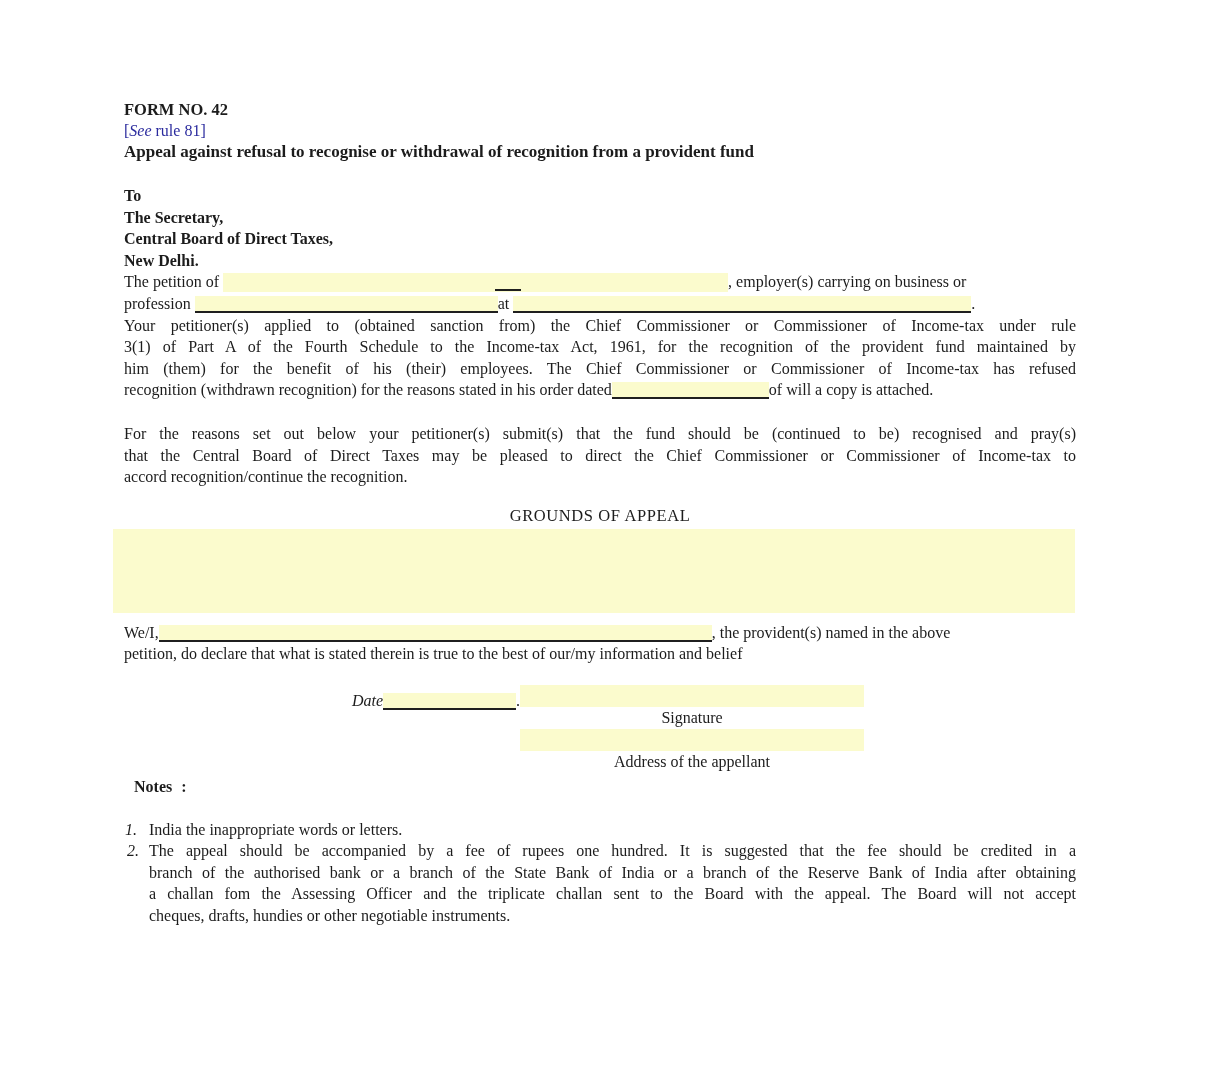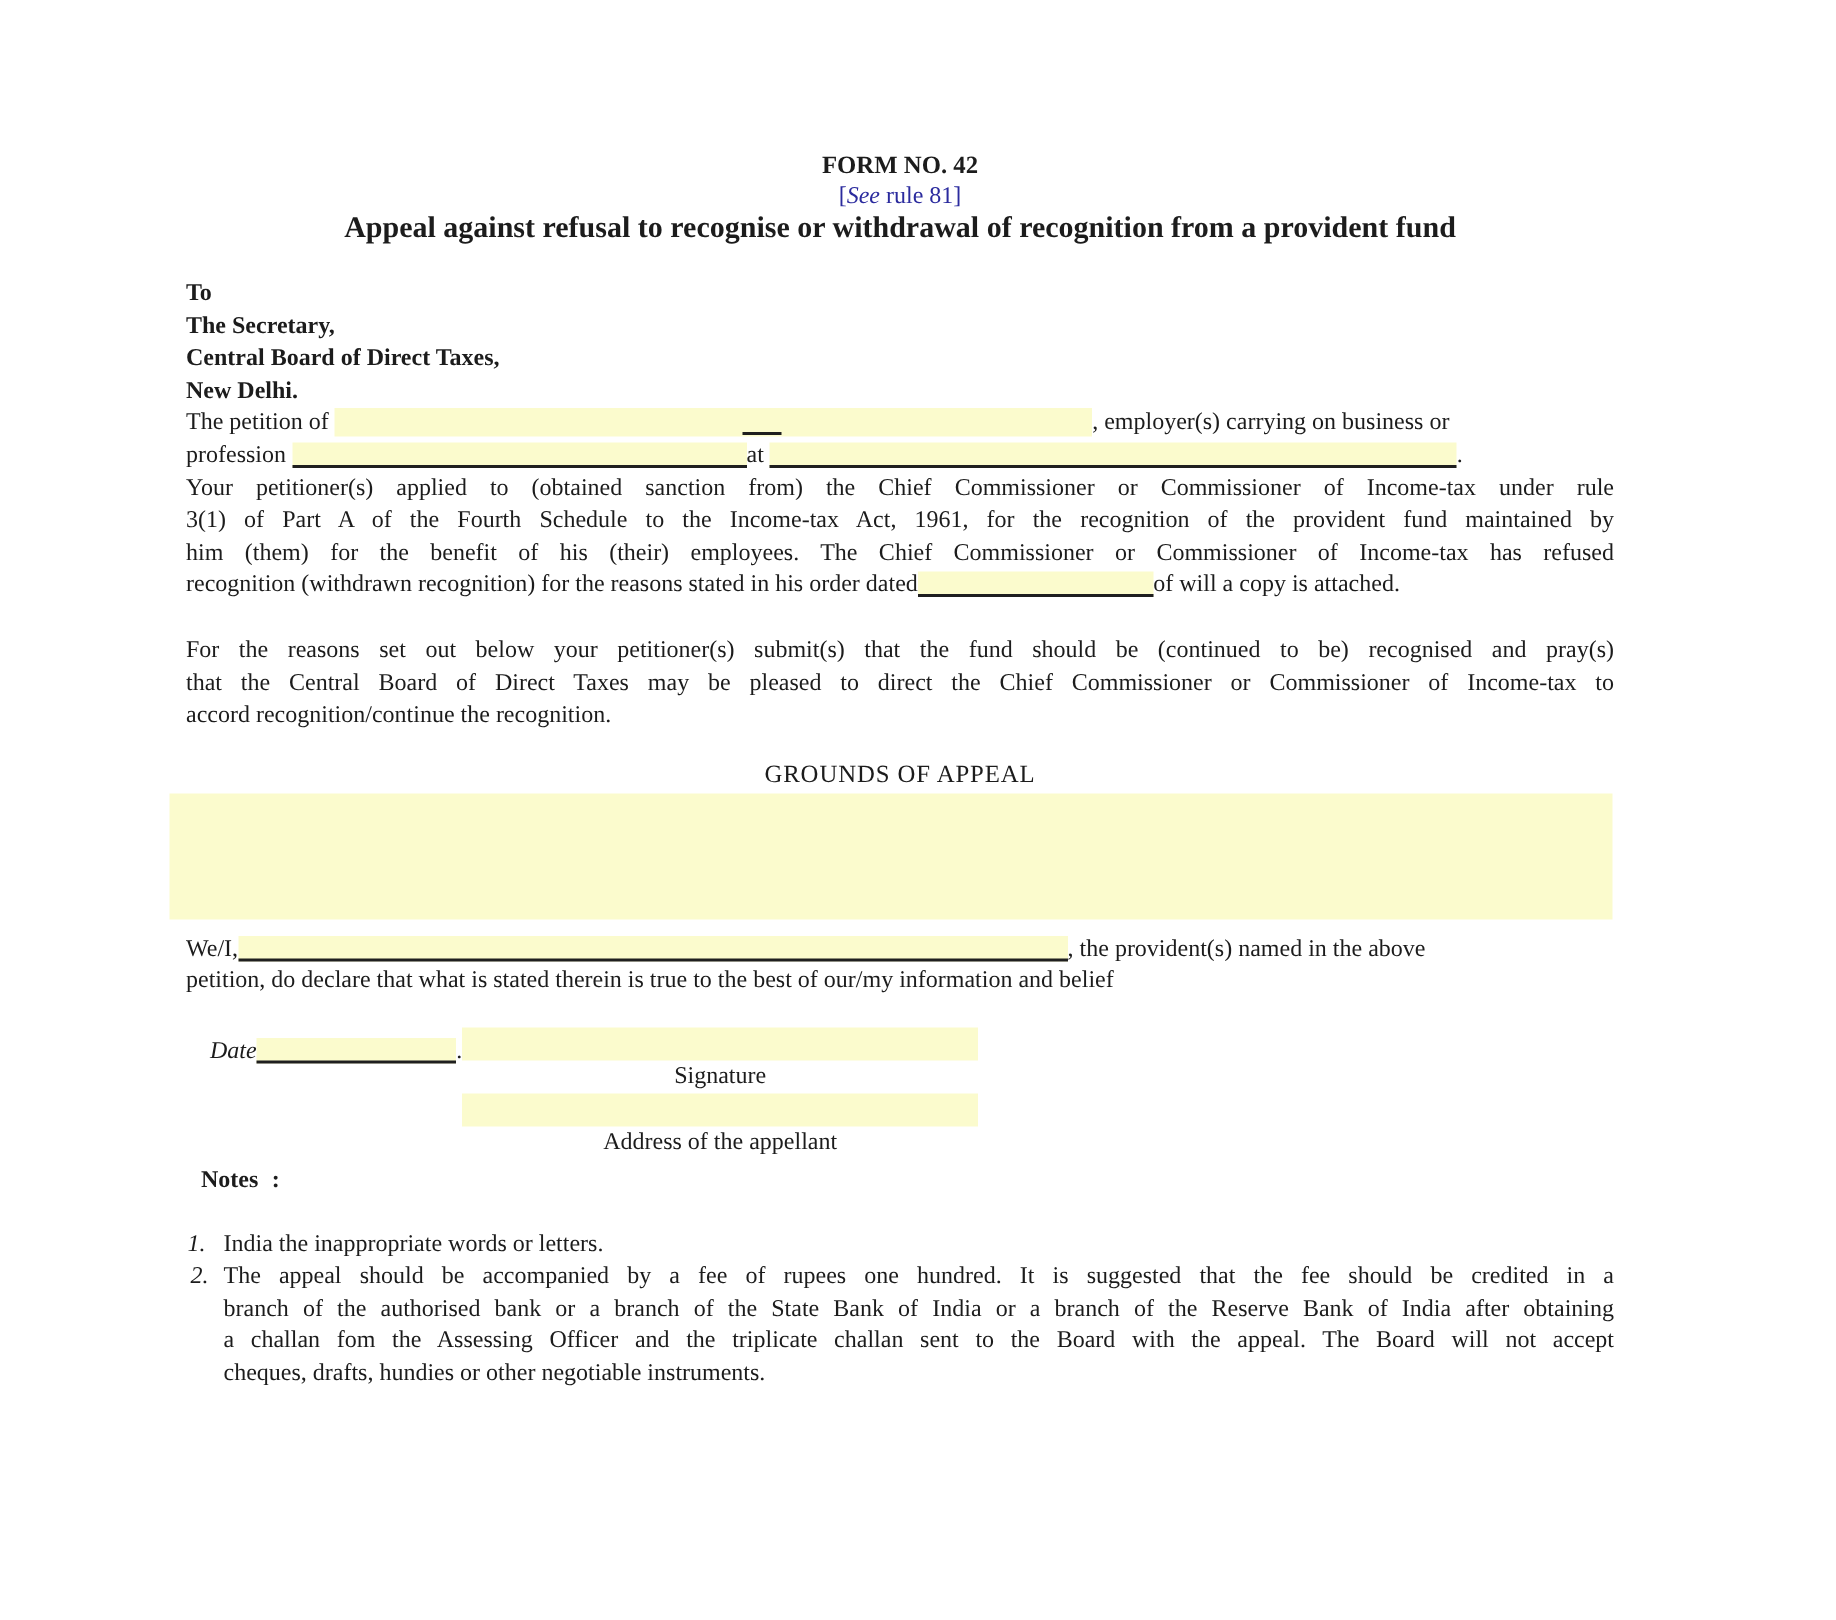--- a/index.html
+++ b/index.html
@@ -8,25 +8,25 @@
     width: 1224px; height: 1080px;
     font-family: "Liberation Serif", "DejaVu Serif", serif;
     color: #1c1c1c;
     position: relative;
     overflow: hidden;
   }
   .page { position: absolute; top: 0; left: 0; width: 1224px; height: 1080px; background: #ffffff; }
   .content { margin-left: 124px; width: 952px; padding-top: 99px; font-size: 16px; line-height: 21.6px; }
 
   
-  .hdr { text-align: center; }
+  .hdr { text-align: left; }
   .hdr-form { font-weight: bold; font-size: 16.5px; line-height: 21px; }
   .hdr-rule { color: #2b2b9e; font-size: 16px; line-height: 21px; }
   .hdr-rule .it { font-style: italic; }
-  .hdr-title { font-weight: bold; font-size: 20px; line-height: 22px; }
+  .hdr-title { font-weight: bold; font-size: 17px; line-height: 22px; }
 
   
   .addressee { margin-top: 22px; font-weight: bold; }
 
   
   .blank {
     display: inline-block;
     background: #fbfbcd;
     border-bottom: 2px solid #1f1f1f;
     height: 17px;
@@ -52,21 +52,21 @@
 
   .grounds-h { margin-top: 17px; text-align: center; font-size: 16.5px; line-height: 22px; letter-spacing: 0.6px; }
   .grounds-box {
     margin-top: 2px; margin-left: -11px;
     width: 962px; height: 84px;
     background: #fbfbcd;
   }
 
   .declaration { margin-top: 9px; }
 
-  .sign-row { margin-top: 20px; display: flex; justify-content: flex-start; align-items: flex-start; }
+  .sign-row { margin-top: 20px; display: flex; justify-content: center; align-items: flex-start; }
   .date-cell { padding-left: 16px; padding-top: 5px; font-size: 16px; }
   .date-label { font-style: italic; }
   .sig-col { width: 344px; text-align: center; }
   .sig-box { width: 344px; height: 22px; background: #fbfbcd; }
   .sig-label { line-height: 22px; font-size: 16px; }
 
   .notes-label { margin-top: 3px; padding-left: 10px; font-weight: bold; }
   .notes-label .colon { margin-left: 9px; }
 
   .notes { margin-top: 21px; }

